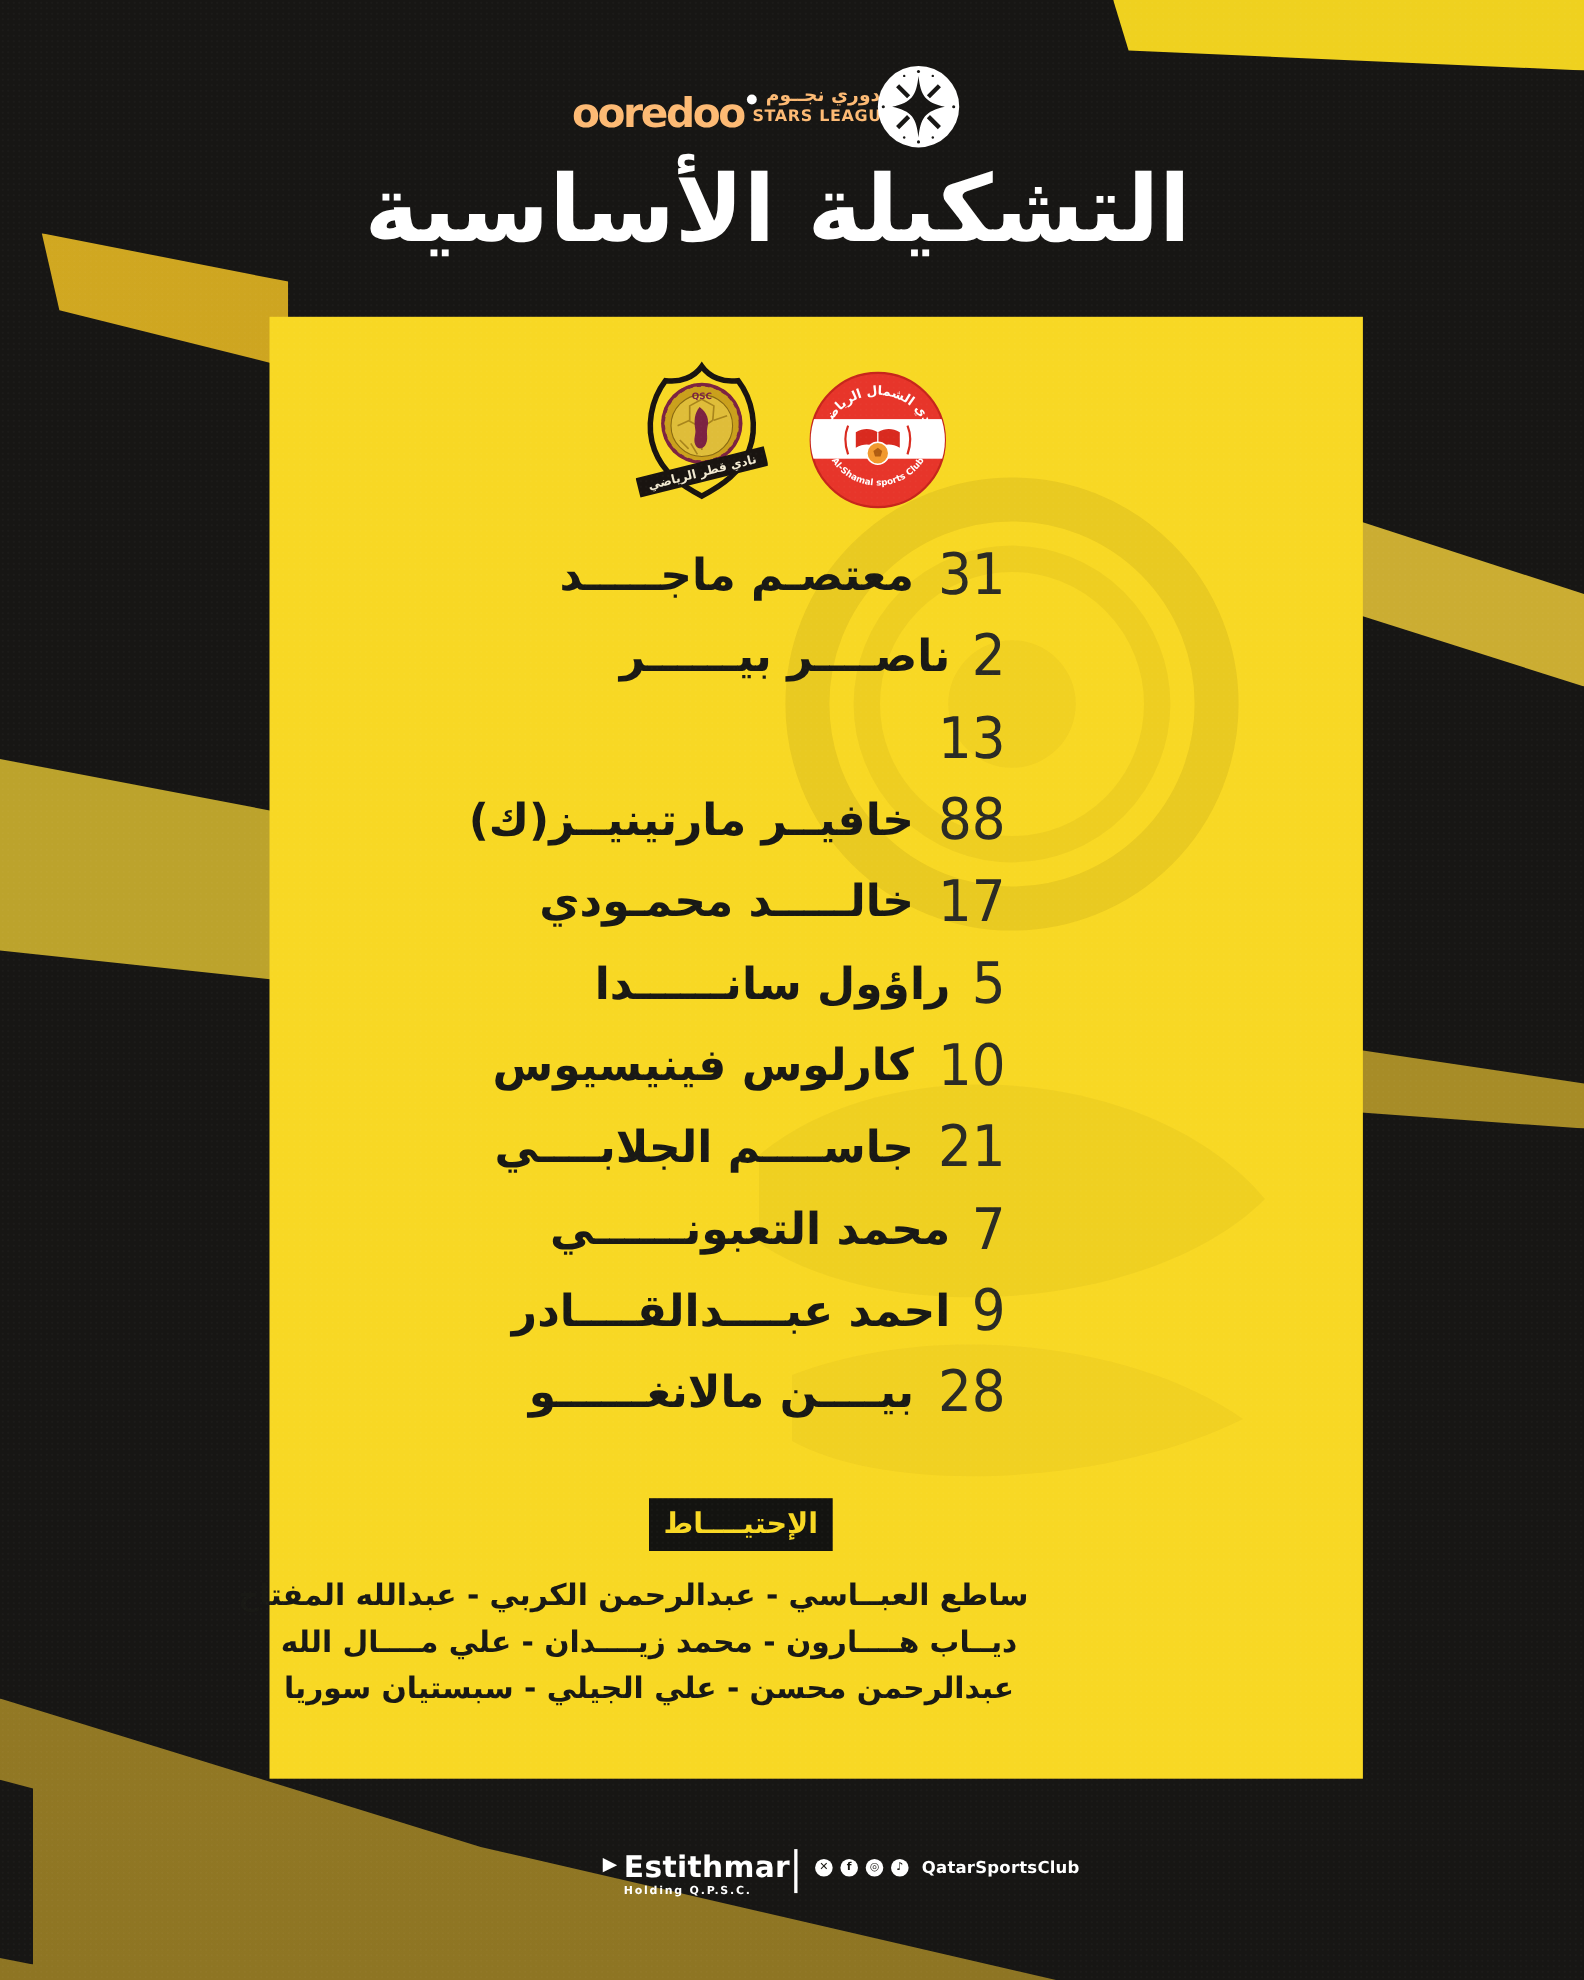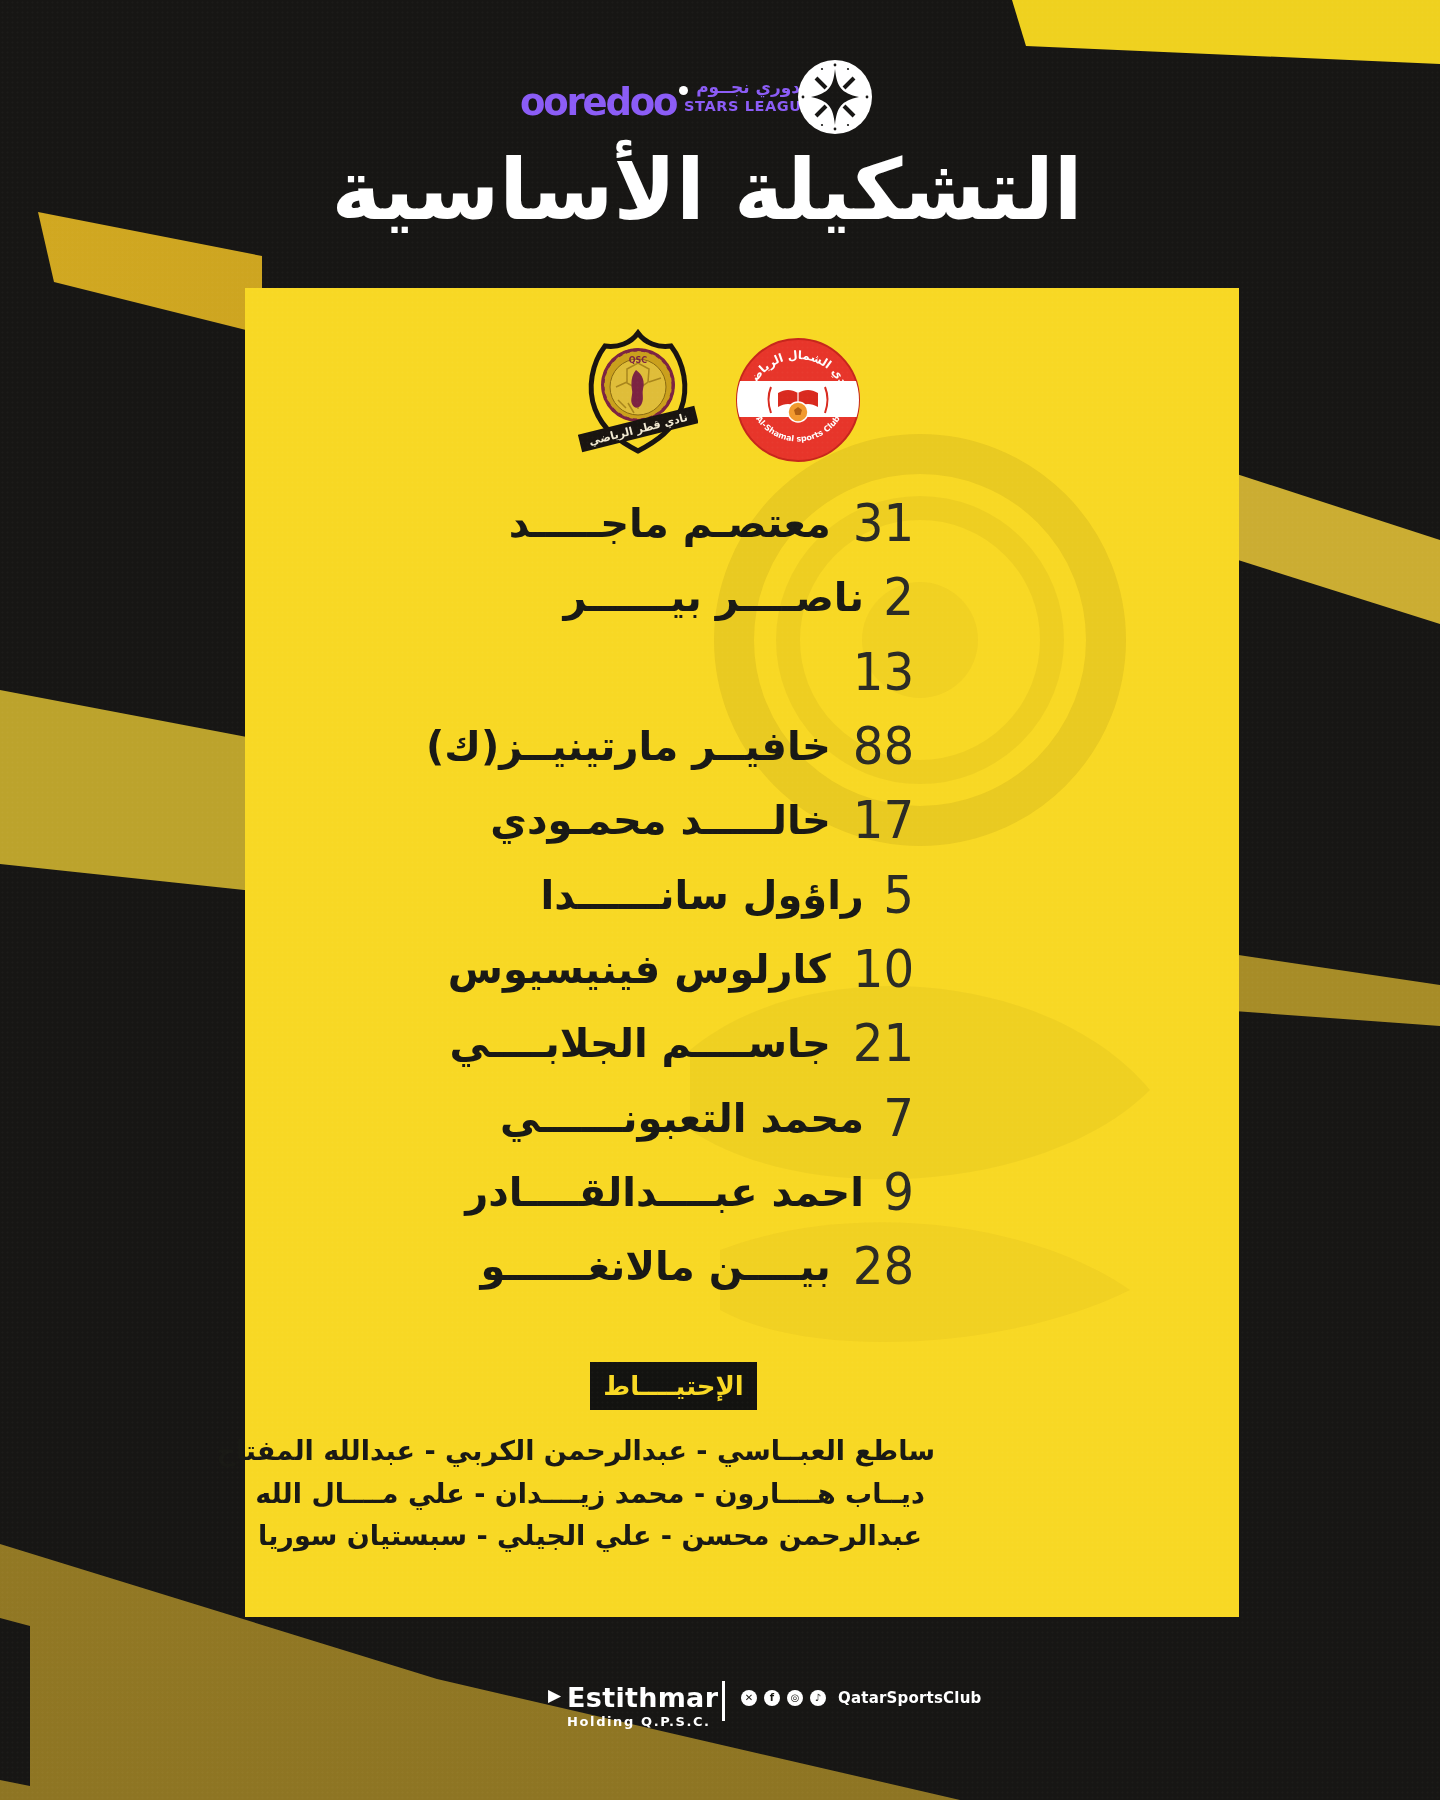--- a/index.html
+++ b/index.html
@@ -19,21 +19,21 @@
   .band-rl{background:var(--band-olive2,#A78C27);
            clip-path:polygon(1178px 946px,1440px 985px,1440px 1026px,1178px 1007px);}
   .band-bl{background:linear-gradient(180deg,#AC8E2B,#8E7523);
            clip-path:polygon(0 1544px,437px 1679px,960px 1800px,0 1800px);}
   .band-notch{background:var(--bg,#171614);
            clip-path:polygon(0 1618px,30px 1626px,30px 1786px,0 1780px);}
   .grain{background-image:radial-gradient(rgba(255,255,255,0.05) 0.8px,transparent 1.3px);
          background-size:5px 5px;opacity:.45;pointer-events:none;}
 
   
-  .brandbar{position:absolute;left:0;top:50px;width:1440px;height:96px;color:#8b5cf6;}
+  .brandbar{position:absolute;left:0;top:50px;width:1440px;height:96px;color:#fdba74;}
   .ooredoo-wrap{position:absolute;left:520px;top:34px;display:flex;align-items:flex-start;}
   .ooredoo{font-size:37px;font-weight:800;letter-spacing:-2.2px;line-height:1;}
   .odot{width:9px;height:9px;border-radius:50%;background:#fff;margin:2px 0 0 3px;}
   .league-text{position:absolute;left:684px;top:28px;display:flex;flex-direction:column;}
   .league-ar{font-size:17px;font-weight:700;direction:rtl;text-align:center;line-height:1.1;}
   .league-en{font-size:14.5px;font-weight:800;letter-spacing:.6px;line-height:1.1;margin-top:2px;}
   .qsl-emblem{position:absolute;left:792px;top:2px;}
 
   .title{position:absolute;left:0;top:138px;width:1414px;margin:0;text-align:center;
          font-size:84px;font-weight:800;color:#fff;direction:rtl;line-height:1.25;}
@@ -62,21 +62,21 @@
   .subs{position:absolute;left:0px;top:1142px;width:690px;direction:rtl;}
   .subline{text-align:center;font-size:27px;font-weight:700;color:var(--ink,#191915);
         line-height:42.5px;white-space:nowrap;}
 
   
   .footer{position:absolute;left:0;top:1678px;width:1440px;height:80px;color:#fff;}
   .estithmar{position:absolute;left:548px;top:6px;display:flex;align-items:flex-start;gap:6px;}
   .est-arrow{font-size:17px;line-height:1.4;}
   .est-text{display:flex;flex-direction:column;align-items:flex-start;}
   .est-name{font-size:27px;font-weight:800;letter-spacing:.3px;line-height:1;}
-  .est-sub{font-size:13px;font-weight:700;letter-spacing:1.6px;margin-top:3px;}
+  .est-sub{font-size:10px;font-weight:700;letter-spacing:1.6px;margin-top:3px;}
   .fdivider{position:absolute;left:722px;top:3px;width:2.5px;height:40px;background:#fff;}
   .socials{position:absolute;left:741px;top:11px;display:flex;align-items:center;gap:7px;}
   .sicon{width:16px;height:16px;border-radius:50%;background:#fff;color:#15140f;
          display:flex;align-items:center;justify-content:center;font-size:10px;
          font-weight:700;line-height:1;}
   .handle{font-size:15px;font-weight:600;margin-left:5px;letter-spacing:.2px;}
 </style>
 </head>
 <body>
 

